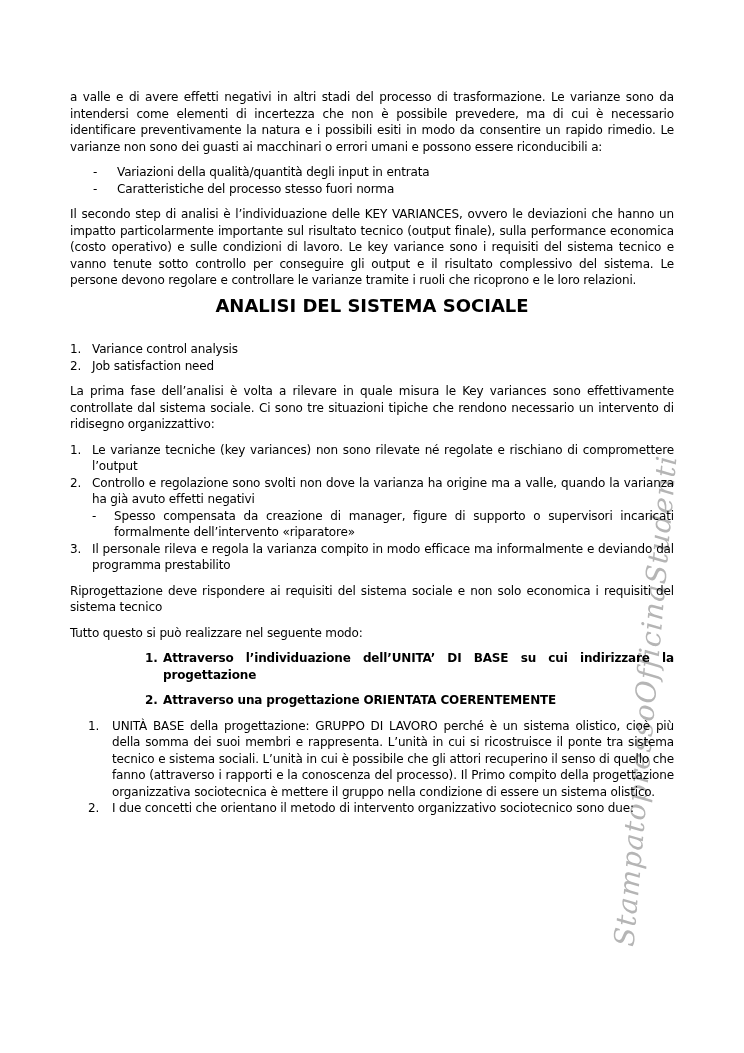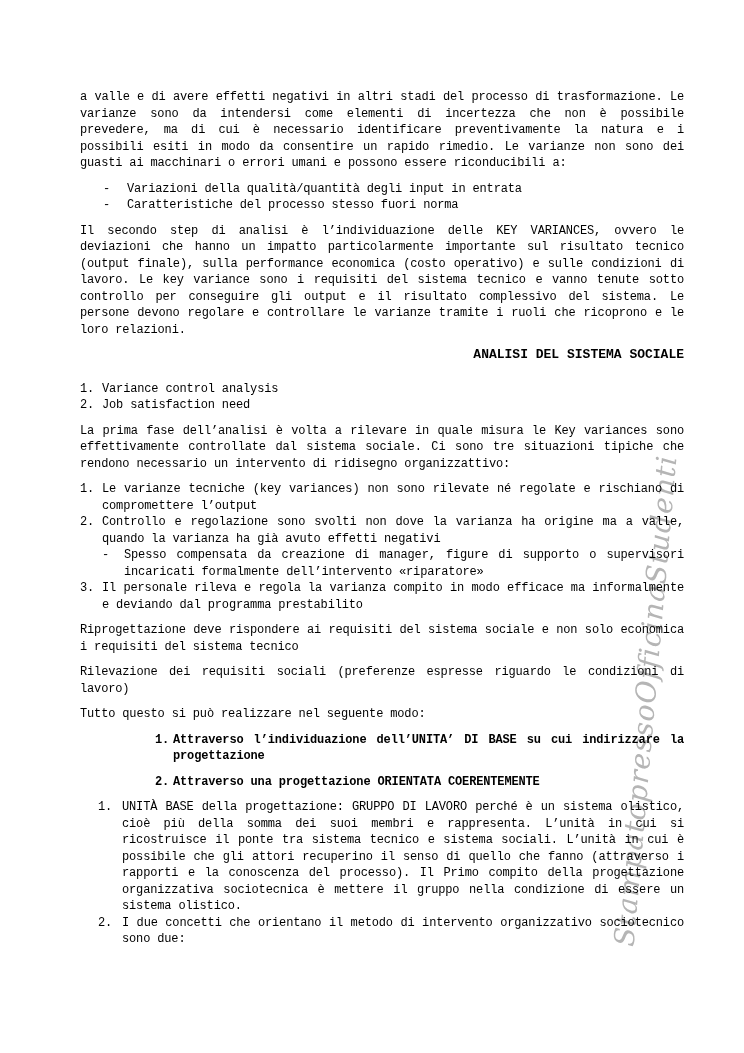--- a/index.html
+++ b/index.html
@@ -10,28 +10,27 @@
     background: #ffffff;
     overflow: hidden;
     font-family: "DejaVu Sans", "Liberation Sans", sans-serif;
     font-size: 12px;
     letter-spacing: -0.15px;
     line-height: 16.5px;
     color: #000000;
   }
   .content {
     position: absolute;
-    left: 80px;
+    left: 70px;
     top: 89px;
     width: 604px;
     z-index: 1;
-    font-family: Liberation Mono, monospace;
   }
   .para   { margin: 0 0 9px 0; text-align: justify; }
-  .heading{ margin: 0 0 17px 0; font-weight: bold; font-size: 13px; text-align: right; letter-spacing: 0; }
+  .heading{ margin: 0 0 27px 0; font-weight: bold; font-size: 18px; text-align: center; letter-spacing: 0; }
   .list   { margin: 0 0 9px 0; }
   .li     { display: flex; }
   .li .marker { flex: 0 0 22px; }
   .li .txt    { flex: 1 1 auto; text-align: justify; }
   .list.dash      { margin-left: 23px; }
   .list.dash .marker { flex-basis: 24px; }
   .list.num .marker  { flex-basis: 22px; }
   .list.num-wide  { margin-left: 18px; }
   .list.num-wide .marker { flex-basis: 24px; }
   .list.bold-num  { margin-left: 75px; font-weight: bold; }
@@ -106,21 +105,20 @@
               </div>
             </div>
           </span>
         </div>
         <div class="li">
           <span class="marker">3.</span>
           <span class="txt">Il personale rileva e regola la varianza compito in modo efficace ma informalmente e deviando dal programma prestabilito</span>
         </div>
       </div>
       <div class="para">Riprogettazione deve rispondere ai requisiti del sistema sociale e non solo economica i requisiti del sistema tecnico</div>
-      <div class="para">Rilevazione dei requisiti sociali (preferenze espresse riguardo le condizioni di lavoro)</div>
       <div class="para">Tutto questo si può realizzare nel seguente modo:</div>
       <div class="list bold-num">
         <div class="li">
           <span class="marker">1.</span>
           <span class="txt">Attraverso l’individuazione dell’UNITA’ DI BASE su cui indirizzare la progettazione</span>
         </div>
         <div class="li">
           <span class="marker">2.</span>
           <span class="txt">Attraverso una progettazione ORIENTATA COERENTEMENTE</span>
         </div>

